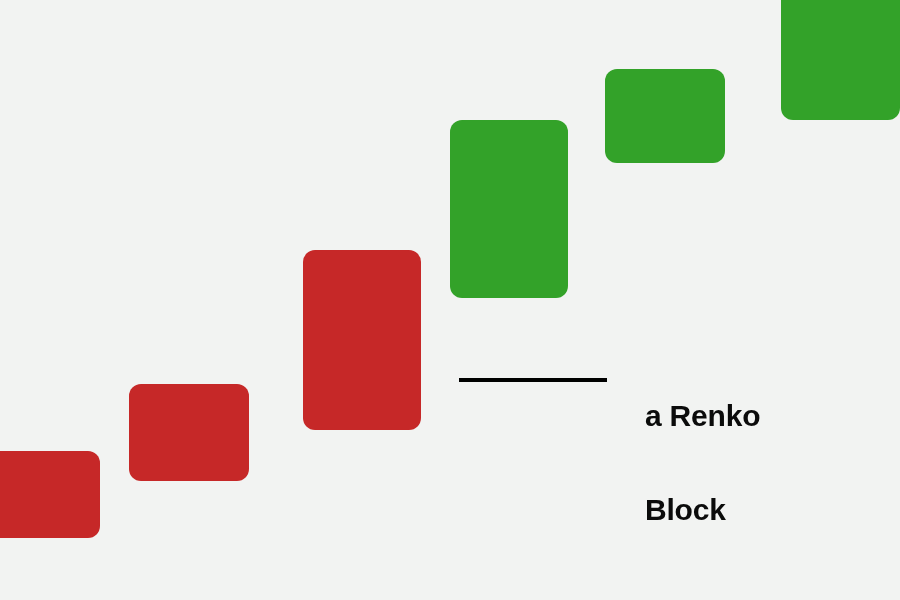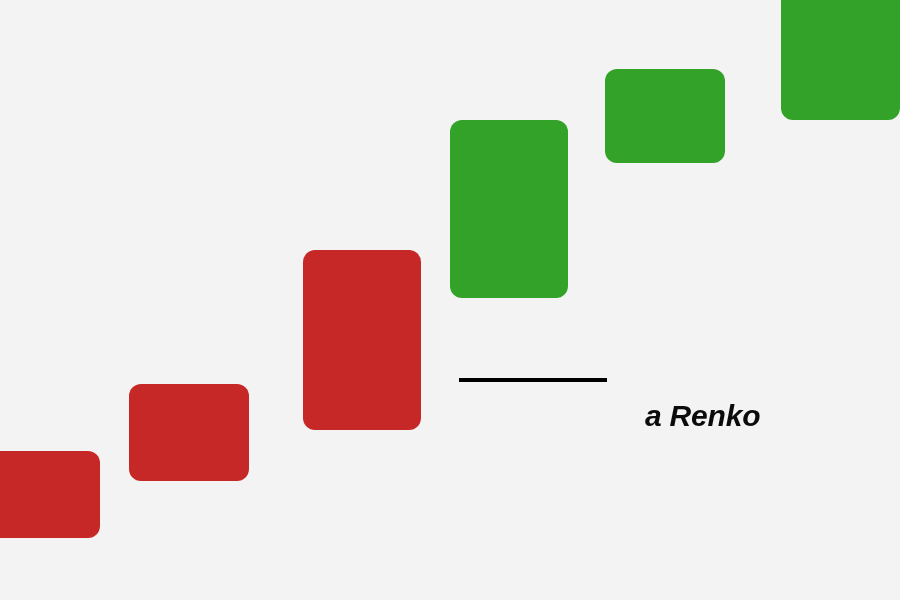--- a/index.html
+++ b/index.html
@@ -12,21 +12,20 @@
     height: 600px;
     overflow: hidden;
     font-family: "Liberation Sans", sans-serif;
   }
   #canvas {
     position: relative;
     width: 900px;
     height: 600px;
     background: #f2f3f2;
     overflow: hidden;
-    font-style: italic;
   }
   .renko-block {
     position: absolute;
     border-radius: 12px;
     box-sizing: border-box;
   }
   #leader-line {
     position: absolute;
     background: #000000;
   }
@@ -58,15 +57,16 @@
   <div class="renko-block" style="left: 450px; top: 120px; width: 118px; height: 178px; background: rgb(51, 162, 41);"></div>
 
   <div class="renko-block" style="left: 605px; top: 69px; width: 120px; height: 94px; background: rgb(51, 162, 41);"></div>
 
   <div class="renko-block" style="left: 781px; top: -30px; width: 119px; height: 150px; background: rgb(51, 162, 41);"></div>
 
   <div id="leader-line" style="left: 459px; top: 378px; width: 148px; height: 4px; background: rgb(0, 0, 0);"></div>
 
   <div id="annotation-label" style="left: 645px; top: 345px; color: rgb(11, 11, 11); font-size: 30px;">
     <span class="label-line">a Renko</span>
+    <span class="label-line">Block</span>
   </div>
 
 </div>
 
 </body></html>

